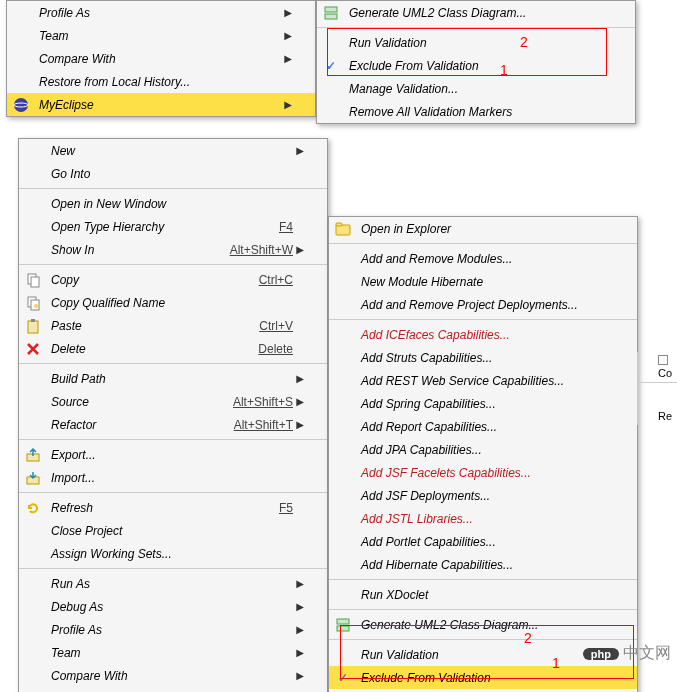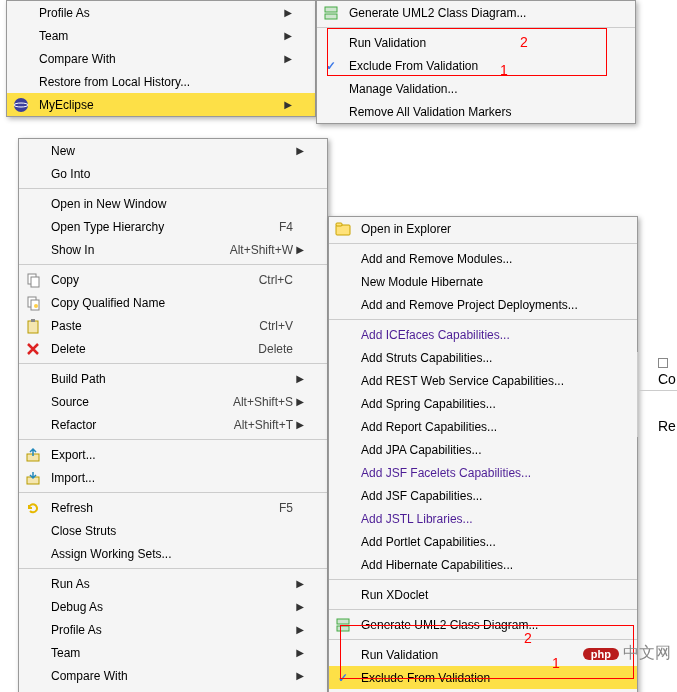--- a/index.html
+++ b/index.html
@@ -1,33 +1,33 @@
 <!DOCTYPE html>
 <html><head>
   <meta charset="utf-8">
   <style>
     * { margin: 0; padding: 0; box-sizing: border-box; }
     body { font-family: "Segoe UI", Tahoma, sans-serif; font-size: 12px; background: #fff; width: 677px; height: 692px; position: relative; color: #000; }
     .menu { position: absolute; background: #f5f5f5; border: 1px solid #999; box-shadow: 2px 2px 5px rgba(0,0,0,0.3); }
     .menu-item { display: flex; align-items: center; height: 23px; padding: 0 20px 0 0; cursor: default; white-space: nowrap; }
-    .menu-item.disabled { color: #4c1d95; }
+    .menu-item.disabled { color: #b91c1c; }
     .menu-item.highlighted { background: #fde047; }
     .icon-col { width: 28px; display: flex; align-items: center; justify-content: center; }
-    .label { flex: 1; padding-left: 4px; }
-    .shortcut { color: #444; padding-left: 30px; min-width: 90px; text-align: right; }
+    .label { flex: 1; padding-left: 4px; font-style: italic; }
+    .shortcut { color: #444; padding-left: 30px; min-width: 90px; text-align: right; text-decoration: underline; }
     .arrow { width: 14px; text-align: center; font-size: 10px; color: #333; }
     .sep { height: 1px; background: #ccc; margin: 3px 0; }
     .check::before { content: "✓"; color: #3b78e7; font-weight: bold; }
     .redbox { position: absolute; border: 1px solid red; pointer-events: none; }
     .anno { position: absolute; color: red; font-size: 14px; }
     .watermark { position: absolute; right: 6px; bottom: 28px; display: flex; align-items: center; gap: 4px; }
-    .wm-badge { background: #b91c1c; color: #fff; font-weight: bold; font-size: 11px; padding: 0 8px; border-radius: 10px; }
+    .wm-badge { background: #404040; color: #fff; font-weight: bold; font-size: 11px; padding: 0 8px; border-radius: 10px; }
     .wm-text { color: #888; font-size: 16px; }
     .side-strip { position: absolute; right: 0; top: 352px; width: 40px; border-left: 1px solid #ccc; }
-    .side-label { padding: 3px 20px; font-size: 14px; }
+    .side-label { padding: 3px 20px; font-size: 11px; }
     svg { display: block; }
   </style>
 </head>
 <body>
 
 <div class="menu" style="left:6px; top:0; width:310px;" id="m-topLeft">
     <div class="menu-item">
       <span class="icon-col"></span>
       <span class="label">Profile As</span>
       <span class="arrow">▶</span>
@@ -216,21 +216,21 @@
           <path d="M4 8 a4 4 0 1 1 1 3" fill="none" stroke="#e6b800" stroke-width="2"></path>
           <path d="M4 5 L4 8 L7 8" fill="none" stroke="#e6b800" stroke-width="2"></path>
         </svg>
       </span>
       <span class="label">Refresh</span>
       <span class="shortcut">F5</span>
       <span class="arrow"></span>
     </div>
     <div class="menu-item">
       <span class="icon-col"></span>
-      <span class="label">Close Struts</span>
+      <span class="label">Close Project</span>
       <span class="arrow"></span>
     </div>
     <div class="menu-item">
       <span class="icon-col"></span>
       <span class="label">Assign Working Sets...</span>
       <span class="arrow"></span>
     </div>
     <div class="sep"></div>
     <div class="menu-item">
       <span class="icon-col"></span>
@@ -322,21 +322,21 @@
       <span class="label">Add JPA Capabilities...</span>
       <span class="arrow"></span>
     </div>
     <div class="menu-item disabled">
       <span class="icon-col"></span>
       <span class="label">Add JSF Facelets Capabilities...</span>
       <span class="arrow"></span>
     </div>
     <div class="menu-item">
       <span class="icon-col"></span>
-      <span class="label">Add JSF Capabilities...</span>
+      <span class="label">Add JSF Deployments...</span>
       <span class="arrow"></span>
     </div>
     <div class="menu-item disabled">
       <span class="icon-col"></span>
       <span class="label">Add JSTL Libraries...</span>
       <span class="arrow"></span>
     </div>
     <div class="menu-item">
       <span class="icon-col"></span>
       <span class="label">Add Portlet Capabilities...</span>

